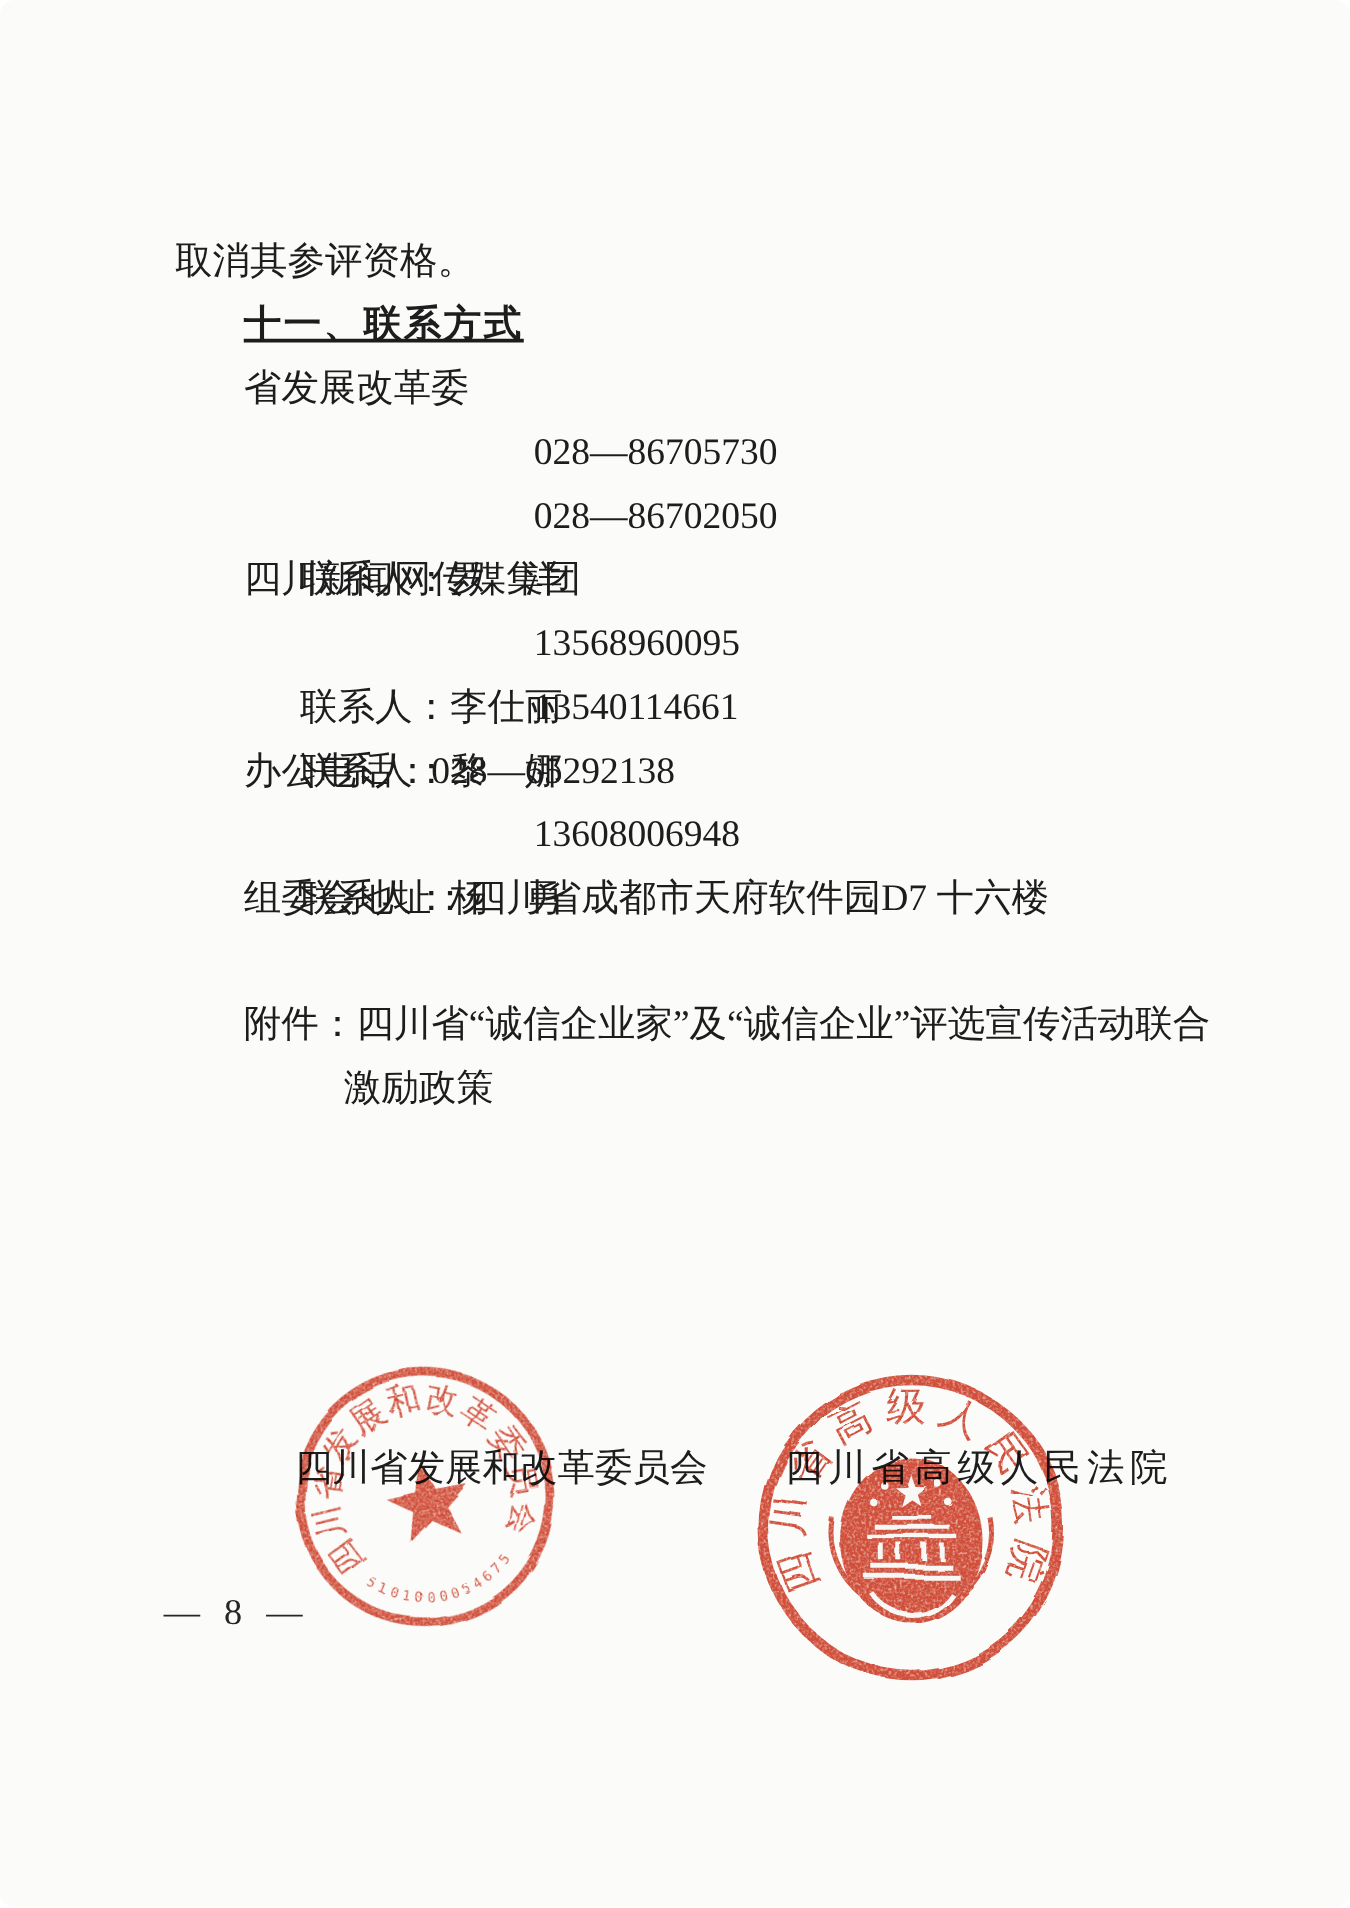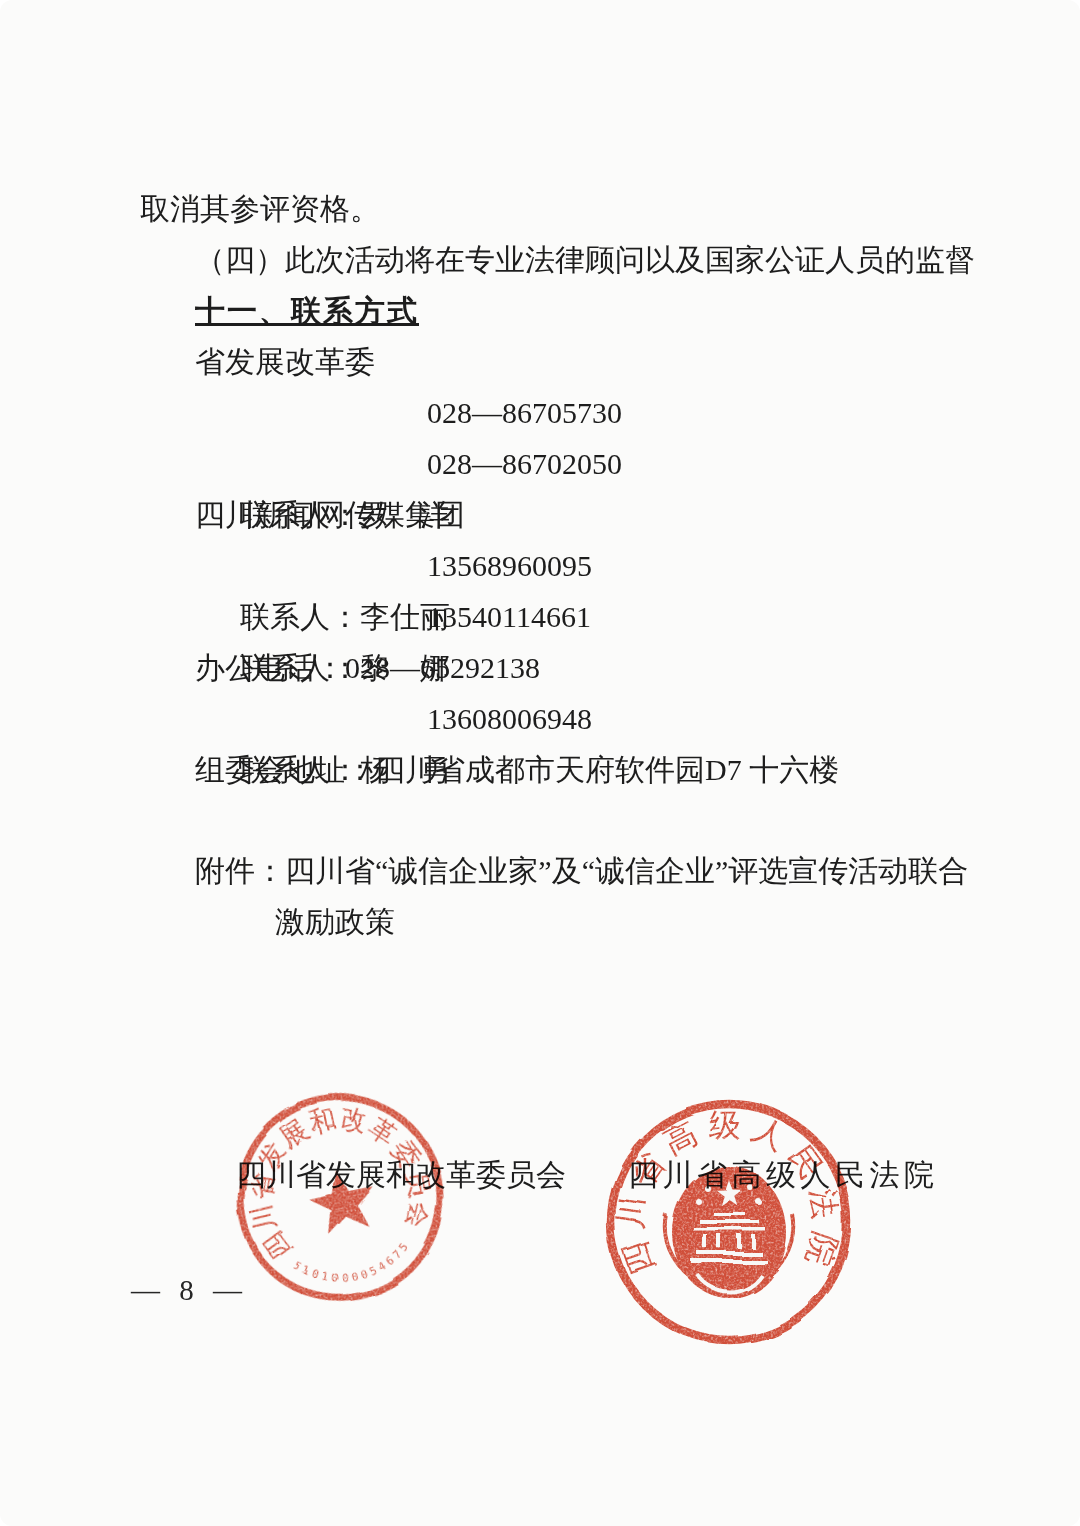--- a/index.html
+++ b/index.html
@@ -37,21 +37,20 @@
   .seal-left{left:228px;top:1086px;}
   .seal-right{left:597px;top:1090px;}
 </style>
 </head>
 <body>
 
 <div id="page">
 
   <div class="doc">
     <div class="line">取消其参评资格。</div>
-    <div class="line indent">（四）此次活动将在专业法律顾问以及国家公证人员的监督</div>
     <div class="line indent heading">十一、联系方式</div>
     <div class="line indent">省发展改革委</div>
 
     <div class="line indent contact">
       <span class="num">028—86705730</span>
     </div>
     <div class="line indent contact">
       <span>联系人：罗　洋</span>
       <span class="num">028—86702050</span>
     </div>

